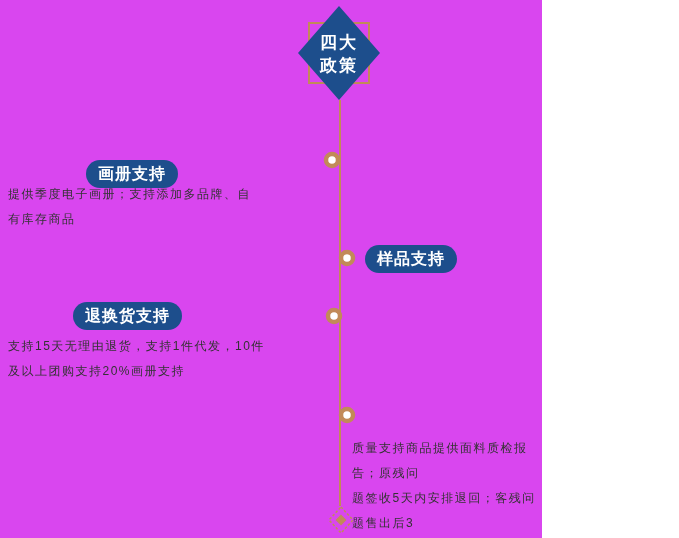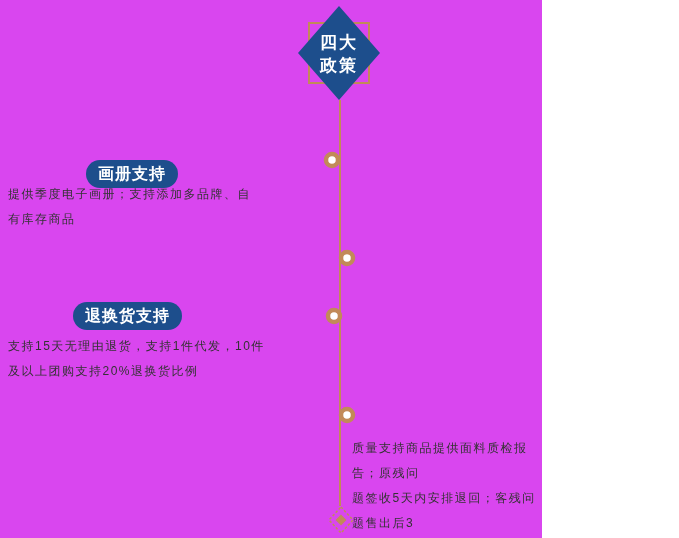--- a/index.html
+++ b/index.html
@@ -88,22 +88,23 @@
     <polygon points="341,514.5 346.5,520 341,525.5 335.5,520" fill="#c28a58"></polygon>
   </svg>
 
   <div class="center-title">四大
 政策</div>
 
   <div class="pill pill-0">画册支持</div>
   <div class="desc desc-0">提供季度电子画册；支持添加多品牌、自
 有库存商品</div>
 
+  <div class="pill pill-1">样品支持</div>
 
   <div class="pill pill-2">退换货支持</div>
   <div class="desc desc-2">支持15天无理由退货，支持1件代发，10件
-及以上团购支持20%退换货比例</div>
+及以上团购支持20%画册支持</div>
 
   <div class="desc desc-3">质量支持商品提供面料质检报告；原残问
 题签收5天内安排退回；客残问题售出后3
 个月内，免费维修。</div>
 
 </div>
 
 </body></html>

